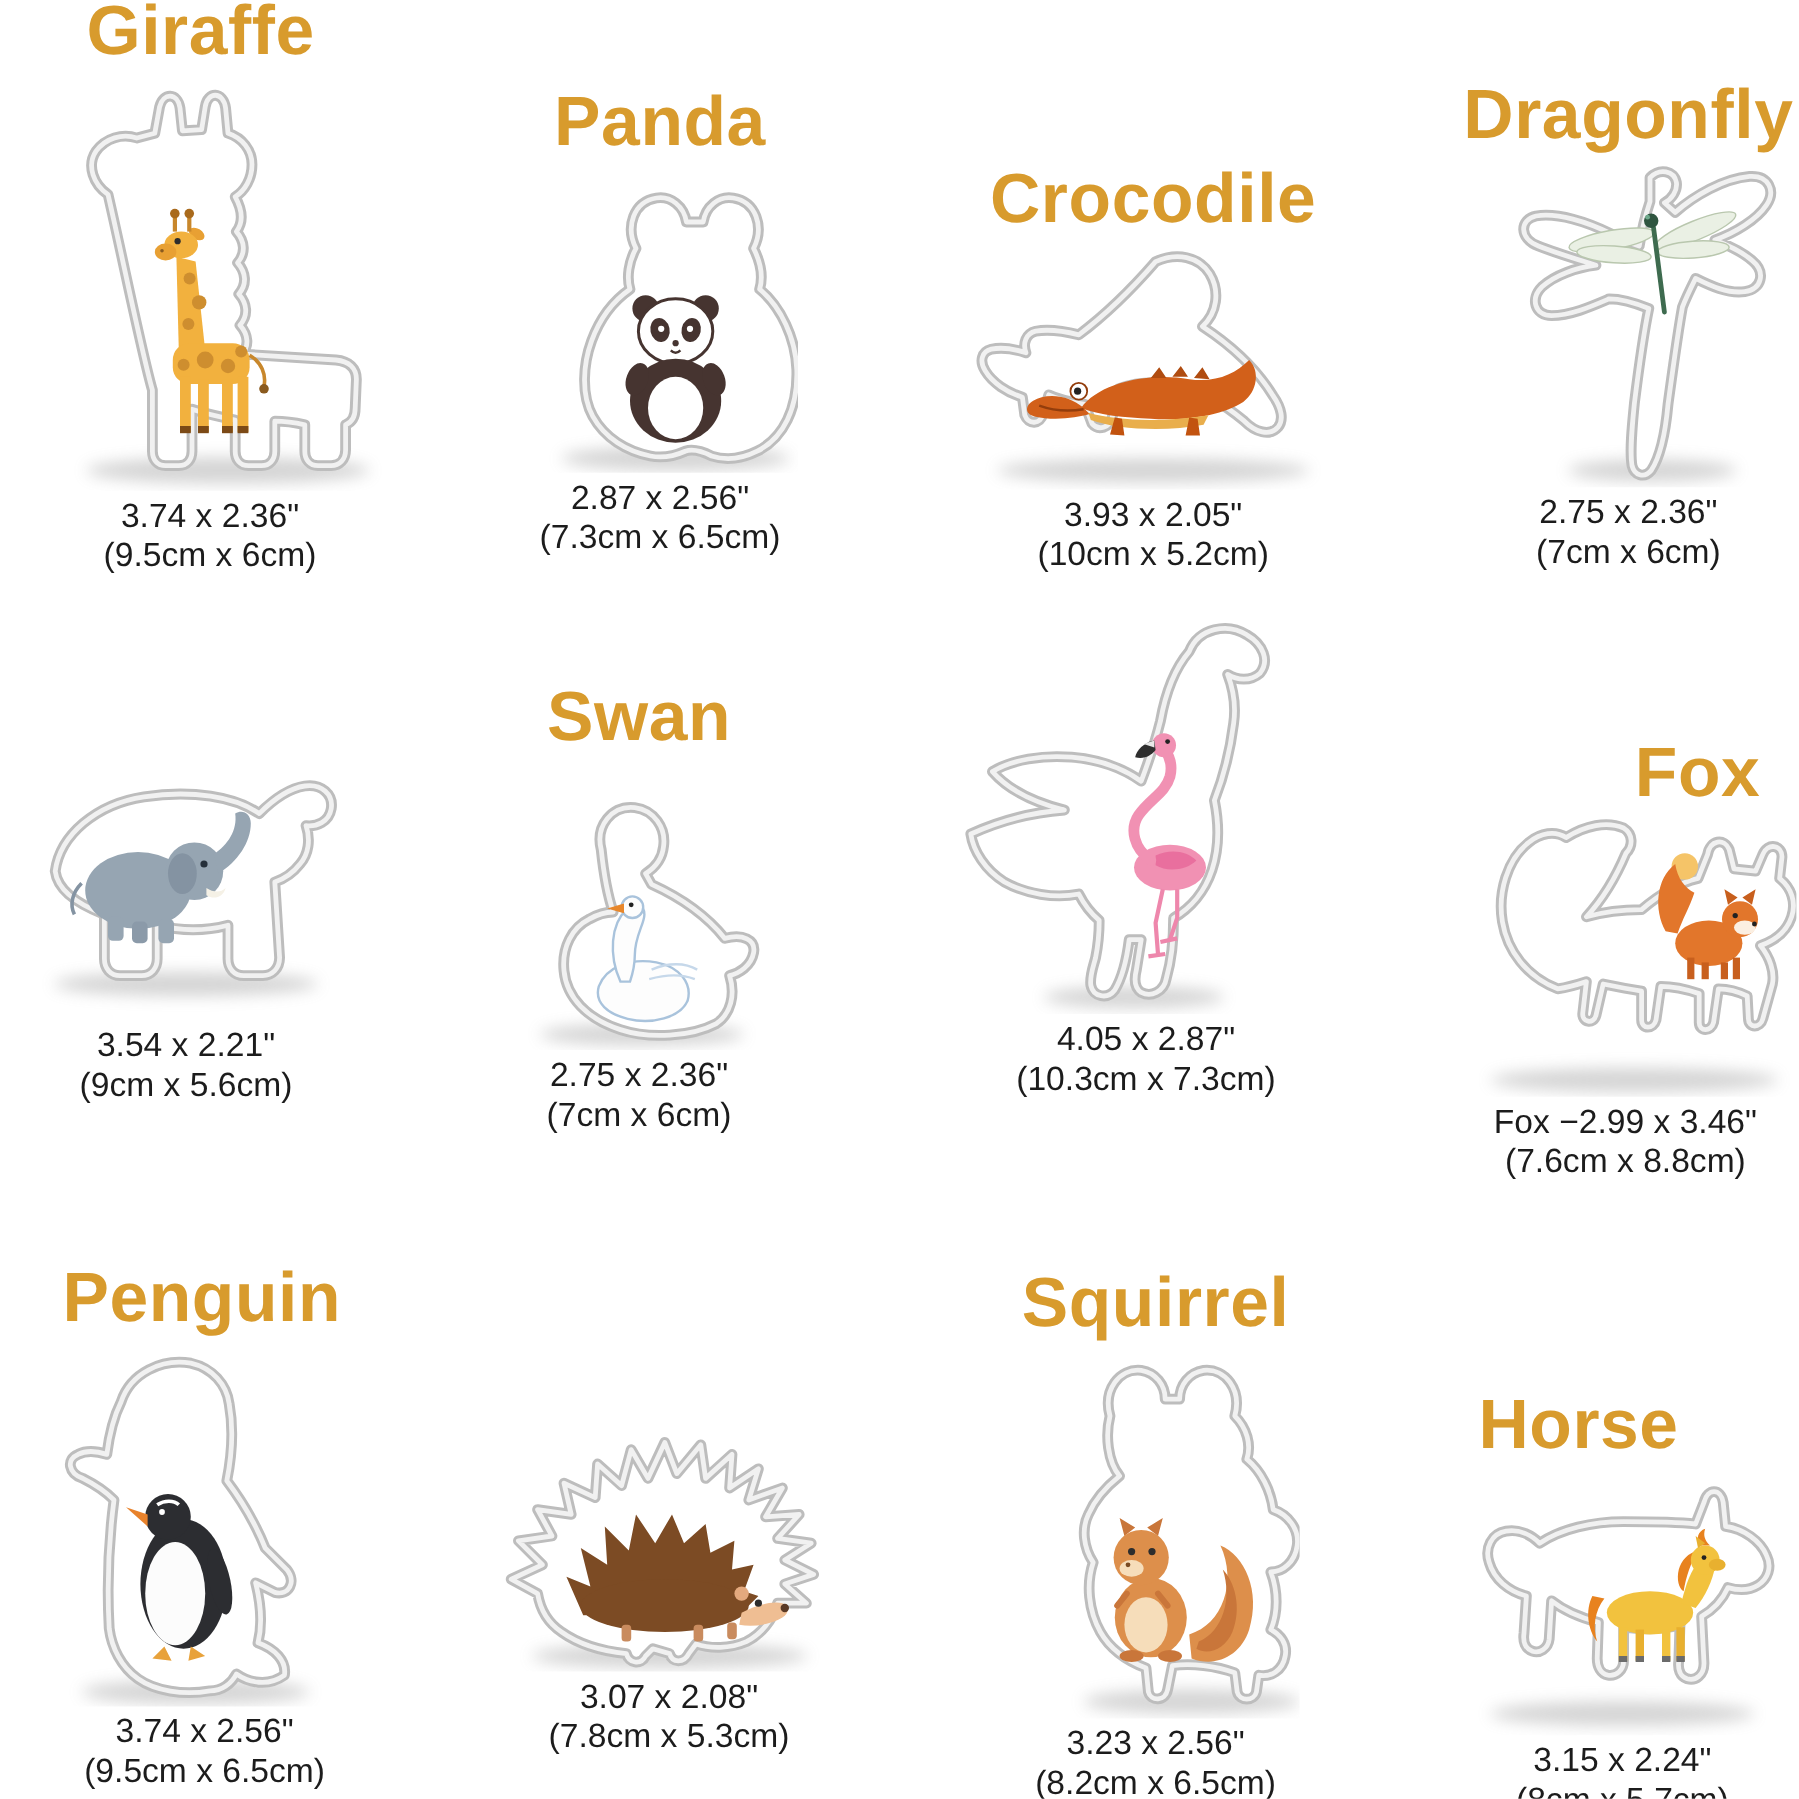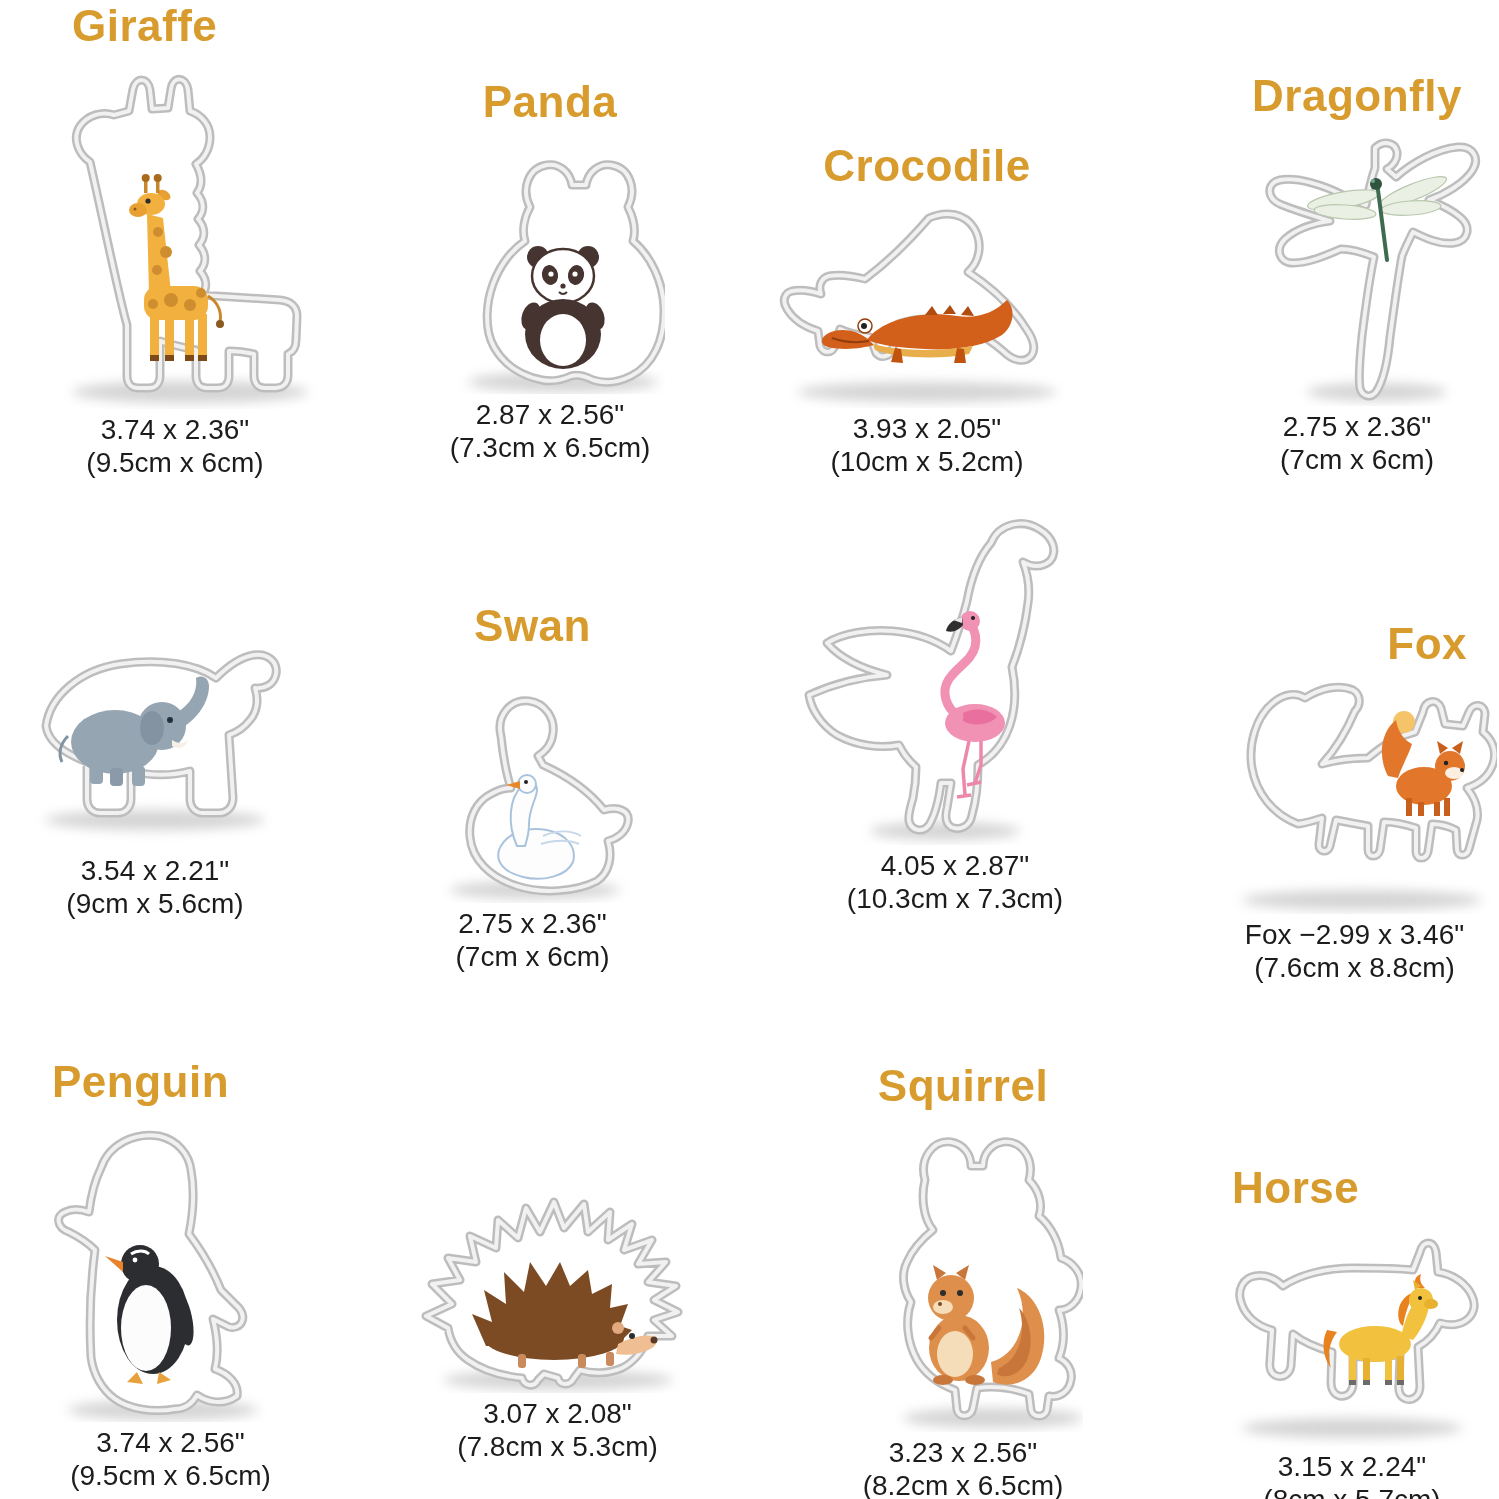--- a/index.html
+++ b/index.html
@@ -3,21 +3,21 @@
 <meta charset="utf-8">
 <style>
   html,body{margin:0;padding:0;}
   body{
     width:1499px;height:1499px;position:relative;overflow:hidden;
     background:#ffffff;
     font-family:"Liberation Sans","DejaVu Sans",sans-serif;
   }
   .item{position:absolute;display:flex;flex-direction:column;align-items:center;}
   .title{
-    font-size:44px;font-weight:bold;letter-spacing:.5px;
+    font-size:58px;font-weight:bold;letter-spacing:.5px;
     color:var(--accent,#D89B2D);line-height:52px;white-space:nowrap;
   }
   .t-left{align-self:flex-start;}
   .t-right{align-self:flex-end;}
   .dims{
     margin-top:4px;text-align:center;color:var(--ink,#1c1c1c);
     font-size:28px;line-height:33px;
   }
   svg{display:block;}
   .co{fill:#ffffff;stroke:#bdbdbd;stroke-width:9;stroke-linejoin:round;stroke-linecap:round;}
@@ -91,21 +91,21 @@
       <ellipse cx="96" cy="172" rx="9" ry="14" fill="#463430" transform="rotate(20 96 172)"></ellipse>
       <ellipse cx="160" cy="172" rx="9" ry="14" fill="#463430" transform="rotate(-20 160 172)"></ellipse>
     </g>
   </svg>
   <div class="dims">
     <div>2.87 x 2.56"</div>
     <div>(7.3cm x 6.5cm)</div>
   </div>
 </div>
 
-<div class="item" style="left:772px;top:140px;width:310px;">
+<div class="item" style="left:806px;top:140px;width:310px;">
   <div class="title">Crocodile</div>
   <svg width="300" height="210" viewBox="0 0 300 210" style="margin-top:6px">
     <ellipse class="sh" cx="150" cy="194" rx="130" ry="10"></ellipse>
     <path class="co" d="M152,20 C170,12 188,16 197,30 C206,45 203,63 191,74 C214,89 236,109 250,132 C257,142 259,152 254,158 C247,166 235,162 226,153 C207,137 188,127 170,123 C151,119 135,121 121,126 L116,149 C114,159 104,161 99,155 L93,139 C81,137 71,135 63,131 L58,147 C56,156 46,156 43,148 L41,133 C28,129 16,121 10,111 C5,103 7,95 15,93 C25,91 35,93 44,96 C41,88 44,80 52,78 C63,76 76,78 88,81 C104,69 126,50 152,20 Z"></path>
     <path class="ci" d="M152,20 C170,12 188,16 197,30 C206,45 203,63 191,74 C214,89 236,109 250,132 C257,142 259,152 254,158 C247,166 235,162 226,153 C207,137 188,127 170,123 C151,119 135,121 121,126 L116,149 C114,159 104,161 99,155 L93,139 C81,137 71,135 63,131 L58,147 C56,156 46,156 43,148 L41,133 C28,129 16,121 10,111 C5,103 7,95 15,93 C25,91 35,93 44,96 C41,88 44,80 52,78 C63,76 76,78 88,81 C104,69 126,50 152,20 Z"></path>
     <g transform="translate(0,-10)">
       <path d="M90,152 C104,132 144,122 180,128 C202,131 218,124 230,112 C239,121 237,138 225,147 C208,158 178,163 148,161 C126,160 105,158 90,152 Z" fill="#D2601A"></path>
       <path d="M92,152 C78,140 60,140 50,146 C43,150 43,157 51,159 C68,163 86,160 97,157 Z" fill="#D2601A"></path>
       <path d="M96,156 C120,163 160,164 196,158 L192,166 C160,172 120,170 98,162 Z" fill="#E9AE4C"></path>
       <path d="M148,127 l7,-9 l6,9 Z M166,126 l7,-9 l6,9 Z M184,127 l7,-9 l6,10 Z" fill="#B04C10"></path>
@@ -160,21 +160,21 @@
       <rect x="100" y="138" width="13" height="18" rx="4" fill="#8B9AA9"></rect>
       <rect x="122" y="136" width="13" height="20" rx="4" fill="#96A5B2"></rect>
     </g>
   </svg>
   <div class="dims">
     <div>3.54 x 2.21"</div>
     <div>(9cm x 5.6cm)</div>
   </div>
 </div>
 
-<div class="item" style="left:420px;top:600px;width:225px;justify-content:space-between;">
+<div class="item" style="left:420px;top:572px;width:225px;justify-content:space-between;">
   <div class="title">Swan</div>
   <svg width="215" height="225" viewBox="0 0 215 225" style="margin-top:26px">
     <ellipse class="sh" cx="110" cy="212" rx="85" ry="9"></ellipse>
     <path class="co" d="M76,58 C71,38 85,21 104,23 C120,25 130,40 128,55 C127,65 121,73 113,78 L118,87 C140,97 163,112 179,132 C194,128 205,133 203,144 C201,155 191,161 183,163 C188,179 184,195 172,203 C151,214 116,216 92,208 C64,199 47,181 45,159 C43,139 52,123 66,116 C73,112 80,110 86,110 C81,95 78,77 76,58 Z"></path>
     <path class="ci" d="M76,58 C71,38 85,21 104,23 C120,25 130,40 128,55 C127,65 121,73 113,78 L118,87 C140,97 163,112 179,132 C194,128 205,133 203,144 C201,155 191,161 183,163 C188,179 184,195 172,203 C151,214 116,216 92,208 C64,199 47,181 45,159 C43,139 52,123 66,116 C73,112 80,110 86,110 C81,95 78,77 76,58 Z"></path>
     <g>
       <path d="M74,172 C80,156 100,148 122,152 C142,156 152,170 148,184 C142,198 118,204 98,199 C82,195 70,186 74,172 Z" fill="#FDFDFD" stroke="#A9C3DC" stroke-width="2"></path>
       <path d="M118,158 C132,152 146,152 156,158 M116,166 C130,162 144,162 154,166" stroke="#C6D8EA" stroke-width="2" fill="none"></path>
       <path d="M92,168 C82,146 84,120 97,108 C104,102 112,104 112,112 C112,120 104,130 104,146 C104,154 102,162 100,168 Z" fill="#FDFDFD" stroke="#A9C3DC" stroke-width="2"></path>
       <circle cx="102" cy="106" r="9" fill="#FDFDFD" stroke="#A9C3DC" stroke-width="2"></circle>

